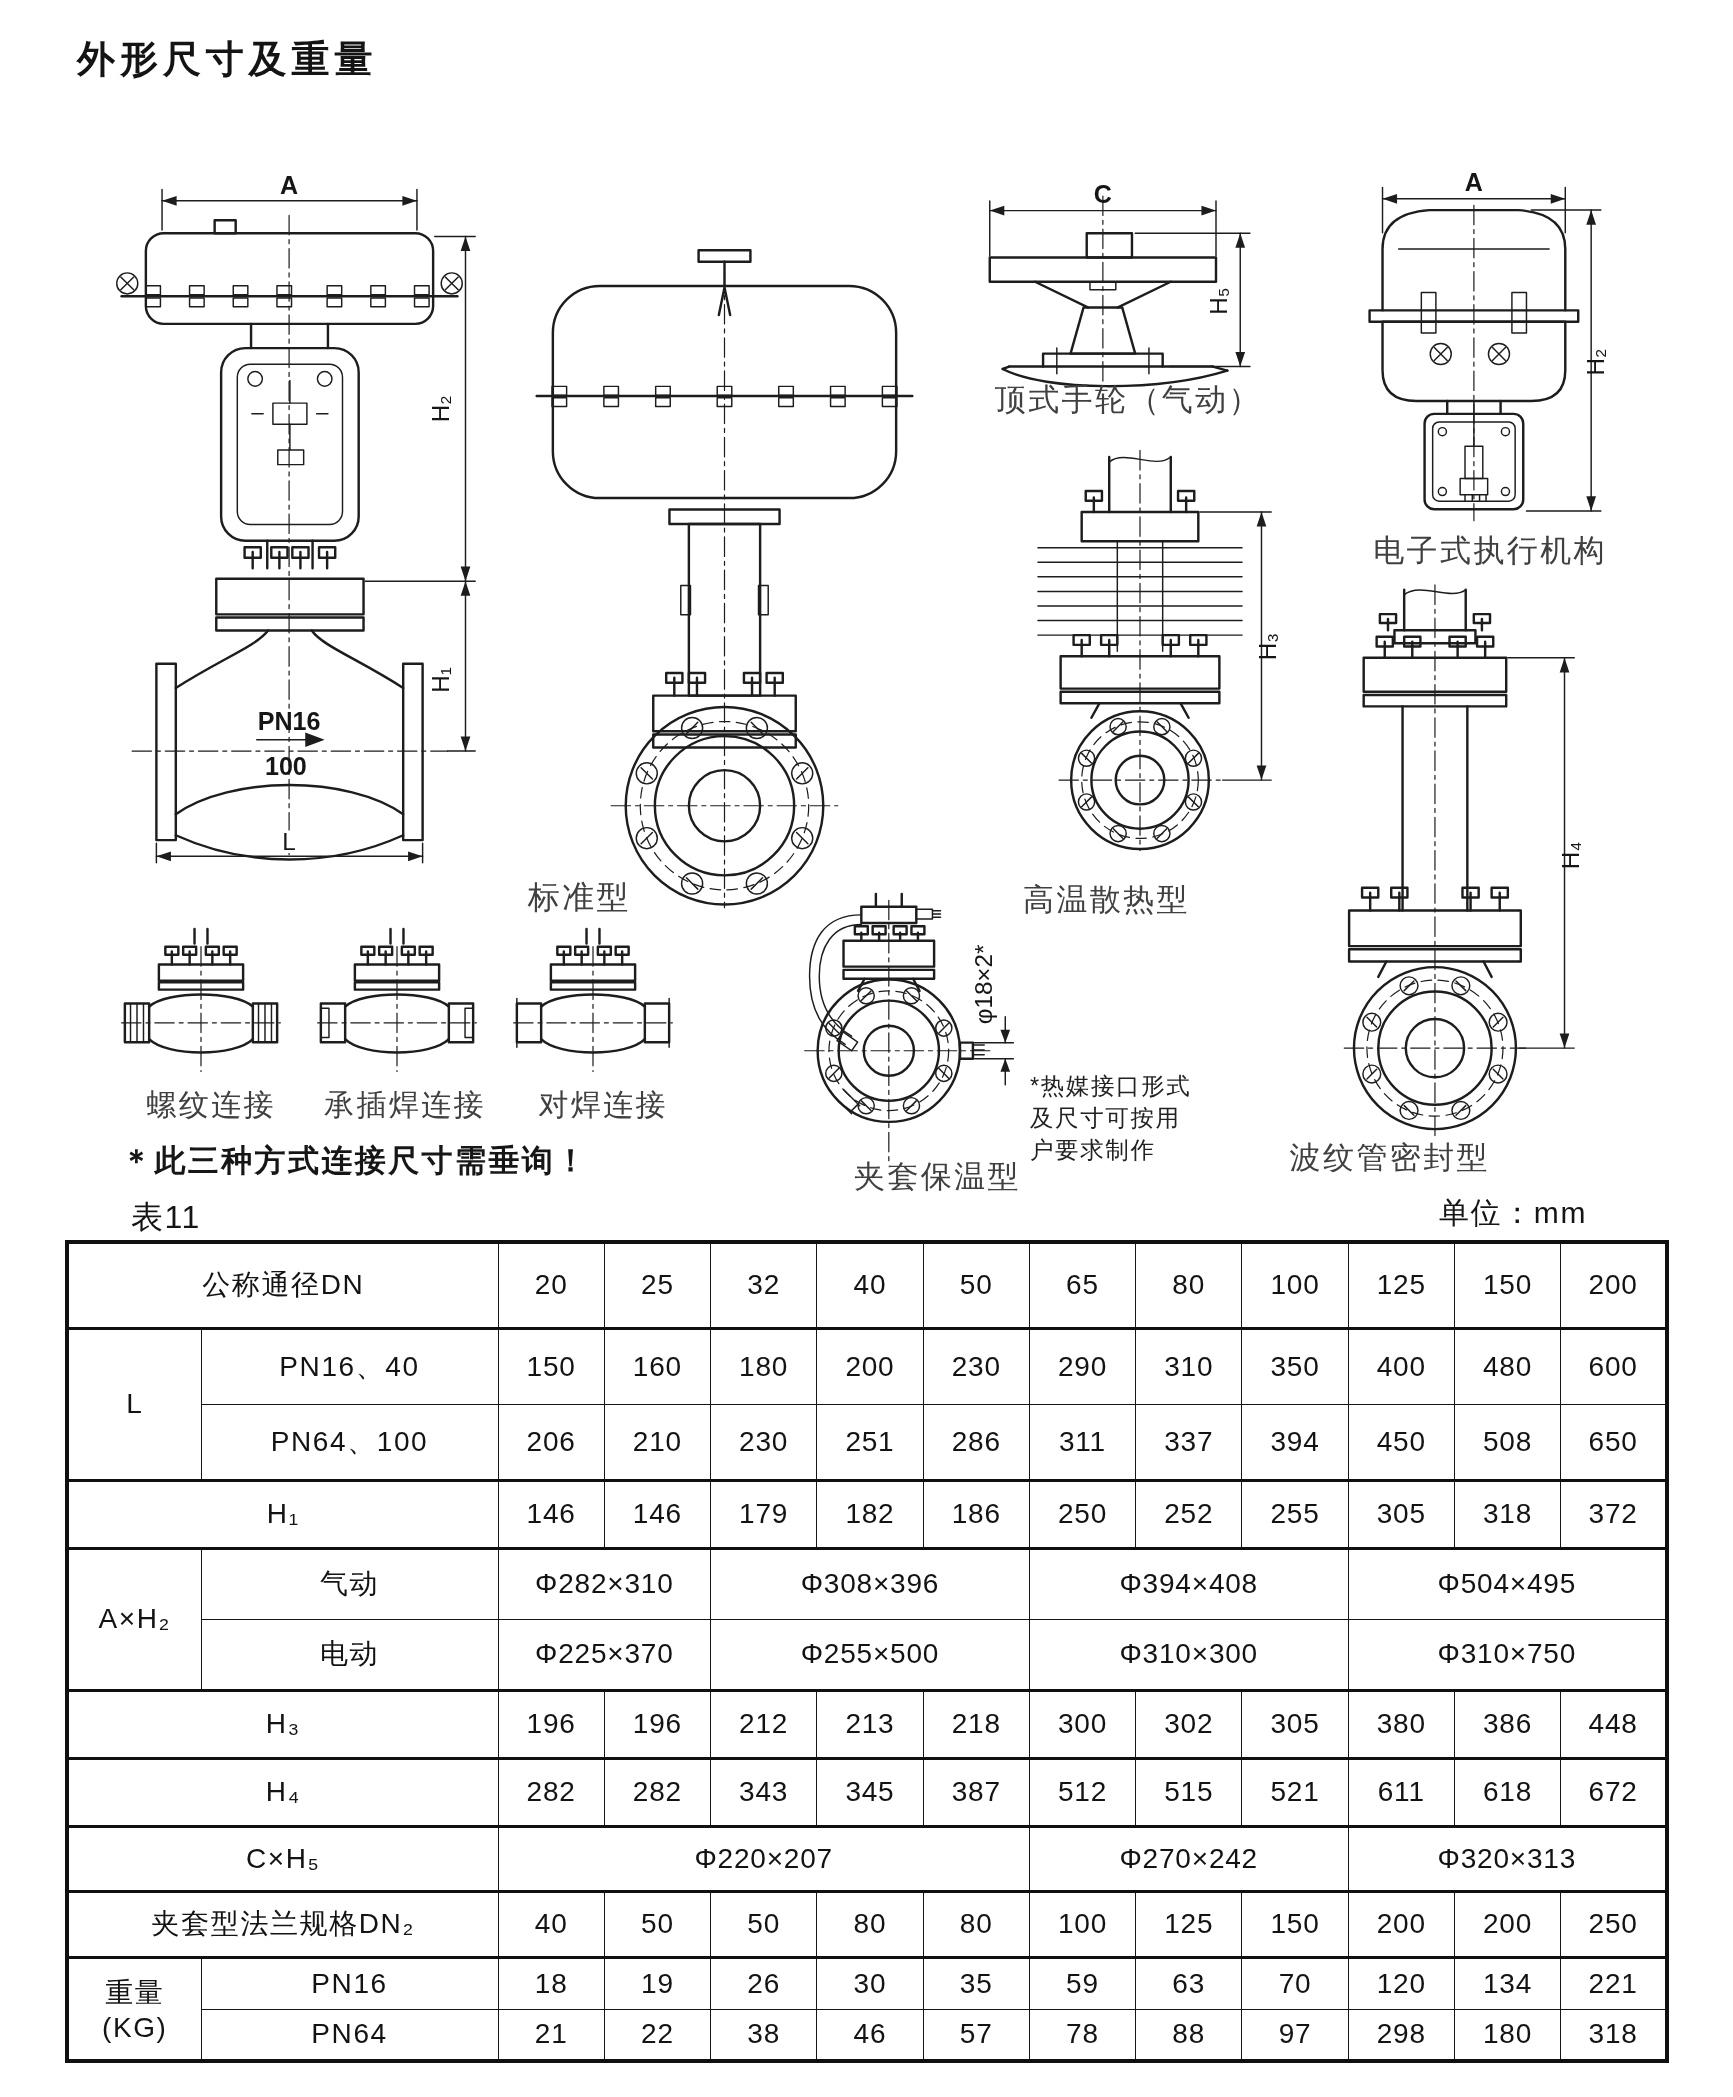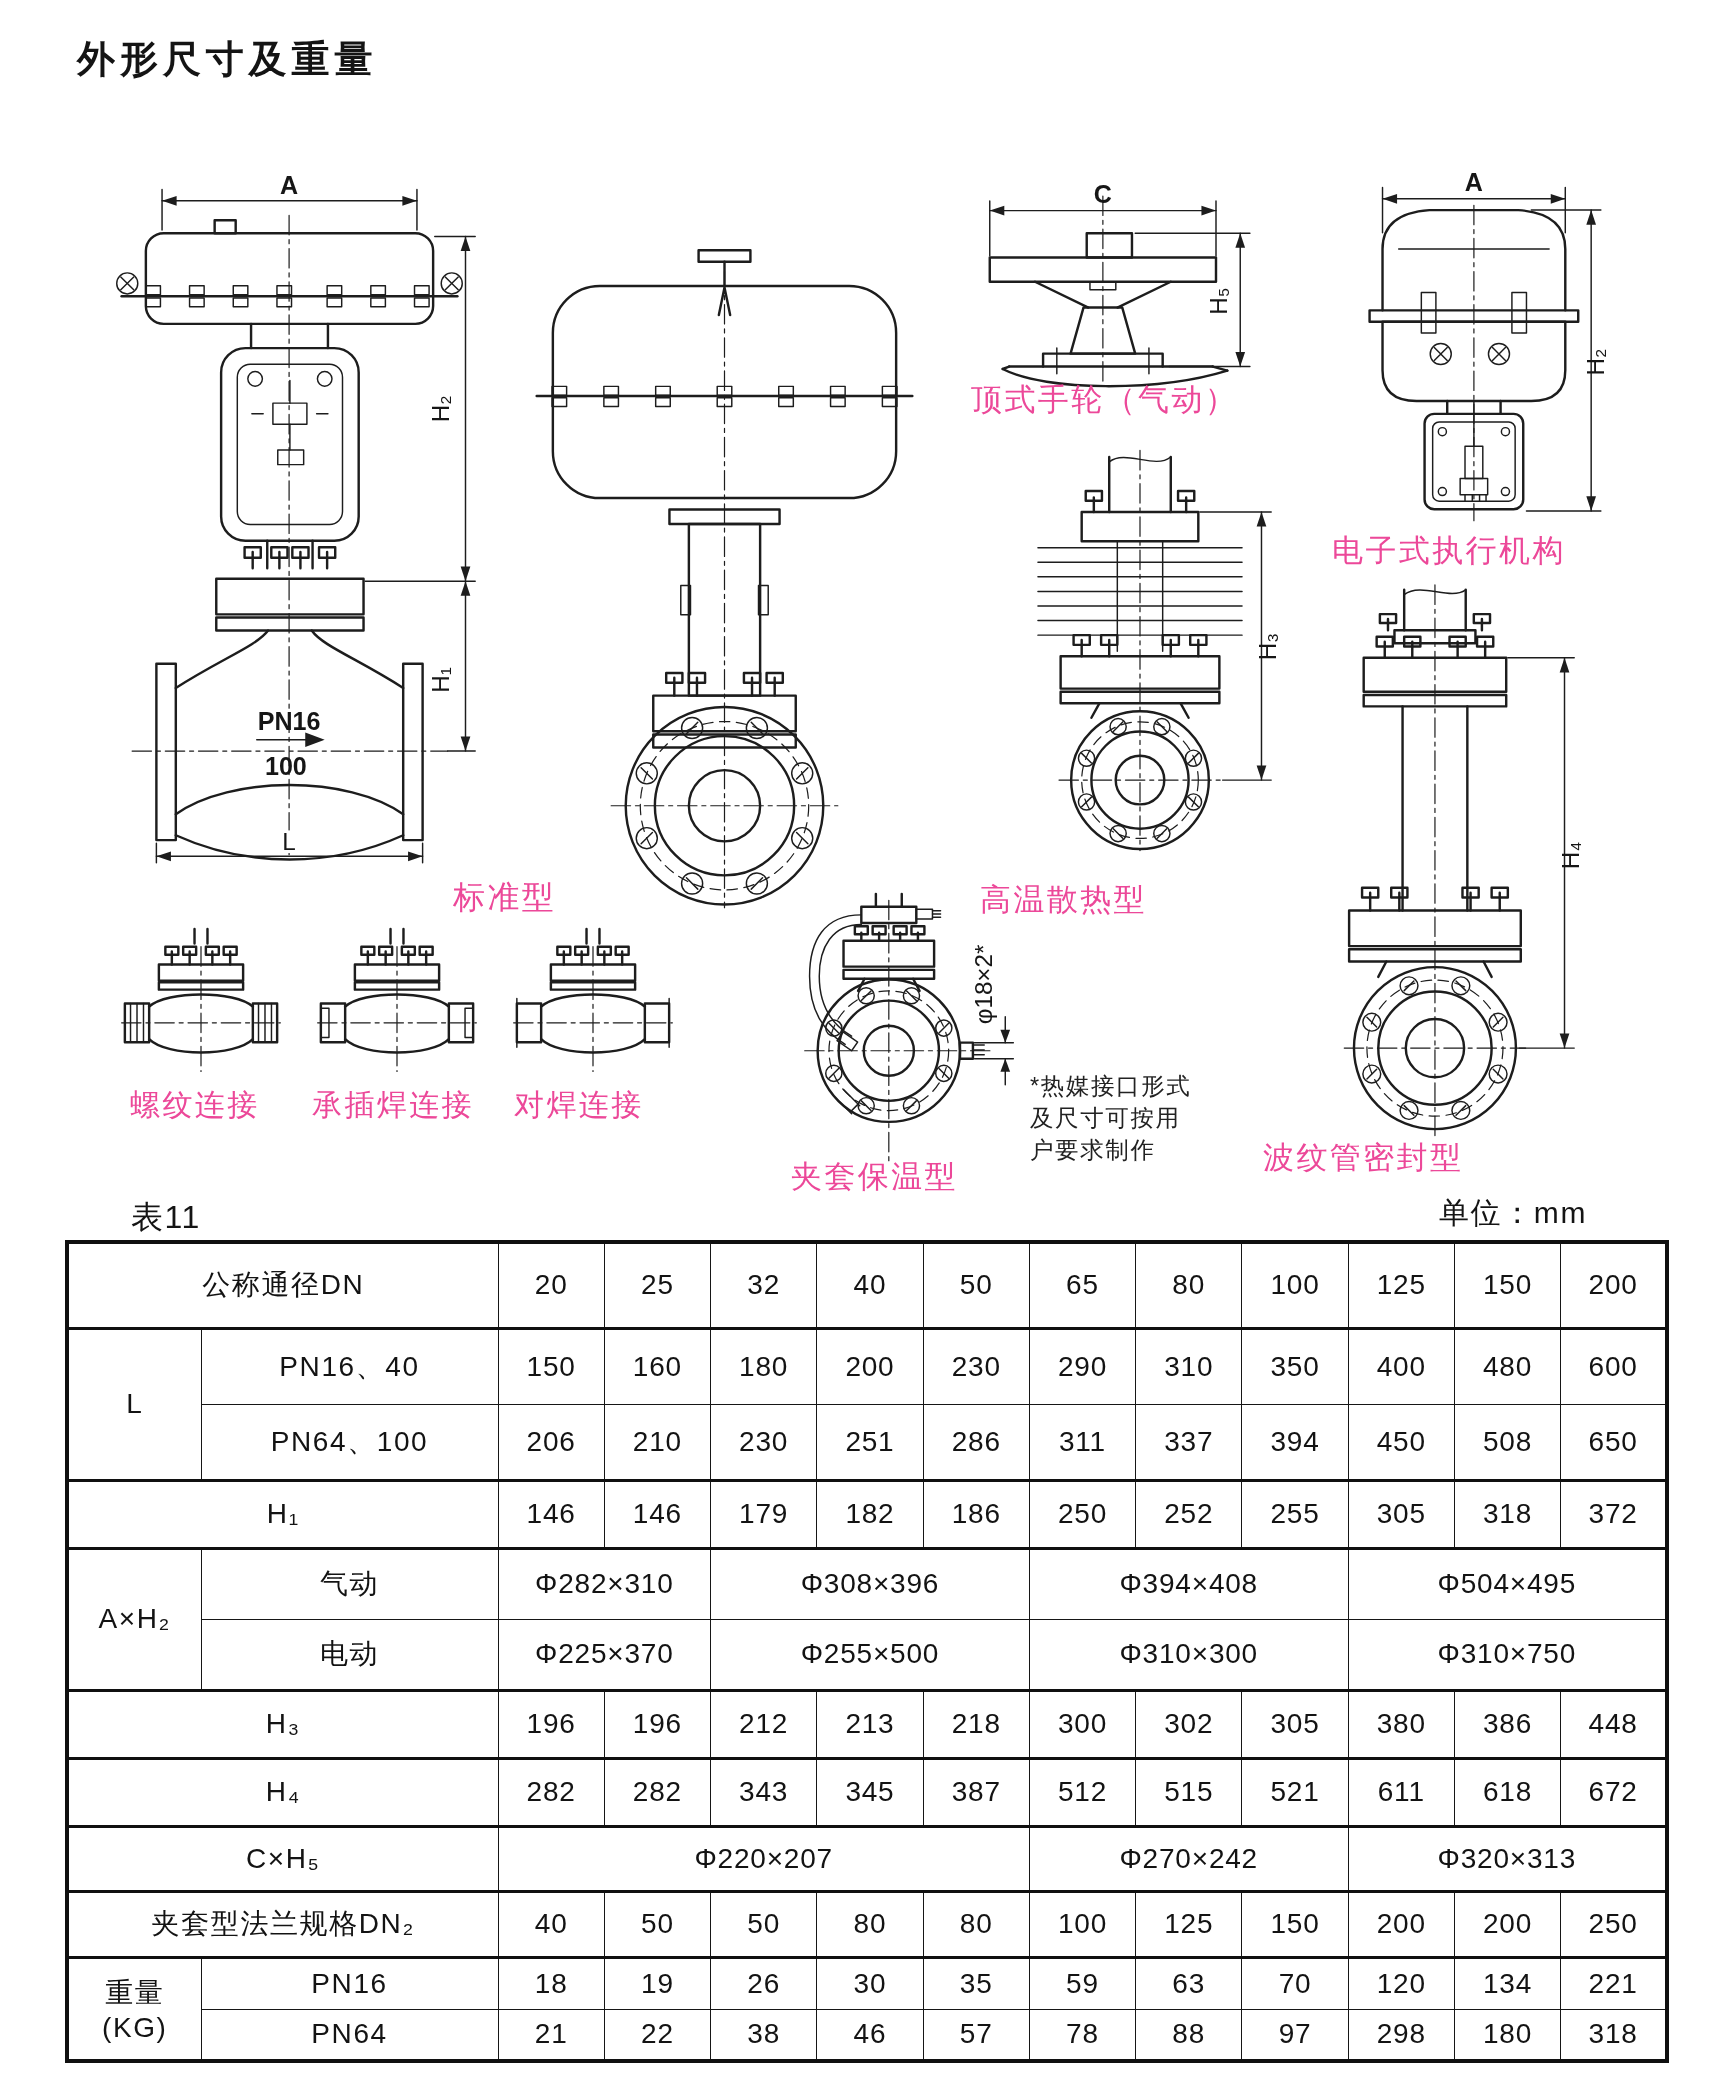--- a/index.html
+++ b/index.html
@@ -1,21 +1,21 @@
 <!DOCTYPE html>
 <html style="font-size:13px"><head>
 <meta charset="utf-8">
 <style>
   html,body{margin:0;padding:0;background:#e8e8e8}
   .page{position:relative;width:1734px;height:2097px;background:#ffffff;
         font-family:"Liberation Sans","DejaVu Sans",sans-serif;color:#141414;overflow:hidden}
   .abs{position:absolute}
   .title{left:77px;top:34px;font-size:38px;font-weight:bold;letter-spacing:4.9px}
   .subtitle{left:77px;top:99px;font-size:33px;font-weight:bold;letter-spacing:3.2px}
-  .cap{position:absolute;text-align:left;font-size:31px;letter-spacing:2.4px;color:#ec4899}
+  .cap{position:absolute;text-align:right;font-size:31px;letter-spacing:2.4px;color:#404040}
   .note{position:absolute;font-size:31px;font-weight:600;letter-spacing:2.4px;color:#161616}
   .smallnote{position:absolute;font-size:23.5px;line-height:32px;letter-spacing:1.6px;color:#222}
   .tabletag{position:absolute;left:131px;top:1196px;font-size:32px;letter-spacing:1.6px}
   .unitnote{position:absolute;left:1328px;top:1193px;width:259px;text-align:right;font-size:30px;letter-spacing:1.6px}
   svg.fig{position:absolute;overflow:visible}
   svg .ln{stroke:#1d1d1d;stroke-width:3;fill:none;stroke-linejoin:round;stroke-linecap:round}
   svg .tn{stroke:#1d1d1d;stroke-width:1.8;fill:none;stroke-linecap:round}
   svg .cl{stroke:#1d1d1d;stroke-width:1.5;fill:none;stroke-dasharray:24 6 5 6}
   svg .dsh{stroke:#1d1d1d;stroke-width:1.5;fill:none;stroke-dasharray:13 8}
   svg .fl{fill:#1d1d1d;stroke:none}
@@ -383,20 +383,21 @@
       <rect x="48" y="72" width="104" height="9"></rect>
       <path d="M36,102 C58,82 142,82 164,102 M36,142 C58,164 142,164 164,142"></path>
       <rect x="6" y="98" width="30" height="48"></rect>
         <rect x="164" y="98" width="30" height="48"></rect>
       <path class="tn" d="M6,92 V152 M194,92 V152"></path>
     </g>
   </svg>
   <div class="cap" style="left:130px;top:1085px;width:146px;font-size:30px">螺纹连接</div>
   <div class="cap" style="left:312px;top:1085px;width:174px;font-size:30px">承插焊连接</div>
   <div class="cap" style="left:514px;top:1085px;width:154px;font-size:30px">对焊连接</div>
+  <div class="note" style="left:121px;top:1140px">＊此三种方式连接尺寸需垂询！</div>
 
   <svg class="fig" style="left:793px;top:889px" width="300" height="279" viewBox="0 0 370 345">
     <g class="ln">
       <path class="cl" d="M118,14 V340 M14,200 H244"></path>
       <path d="M102,6 V22 M134,6 V22"></path>
       <rect x="84" y="22" width="68" height="20"></rect>
       <rect x="152" y="25" width="20" height="12" class="tn"></rect>
         <path class="tn" d="M172,27 H182 M172,31 H182 M172,35 H182"></path>
       <path class="tn" d="M84,32 C38,32 20,64 20,108 C20,152 38,176 64,192"></path>
       <path class="tn" d="M84,44 C48,44 32,72 32,108 C32,146 48,168 72,182"></path>

